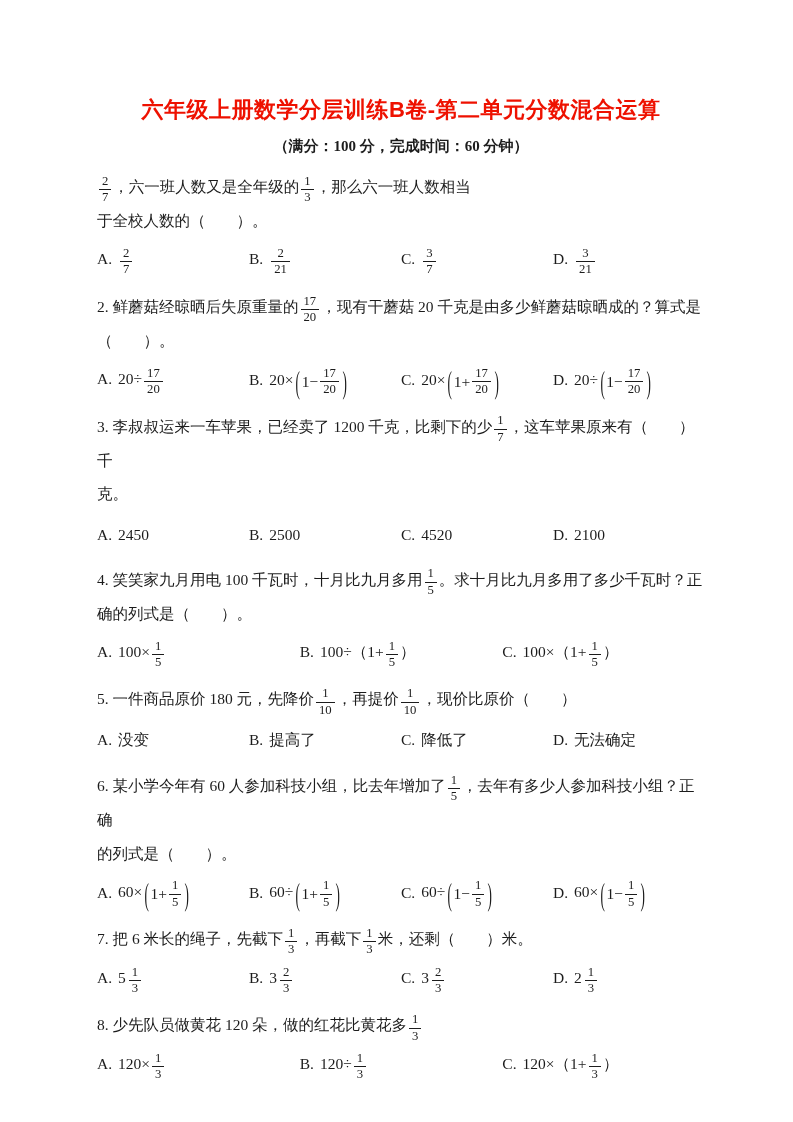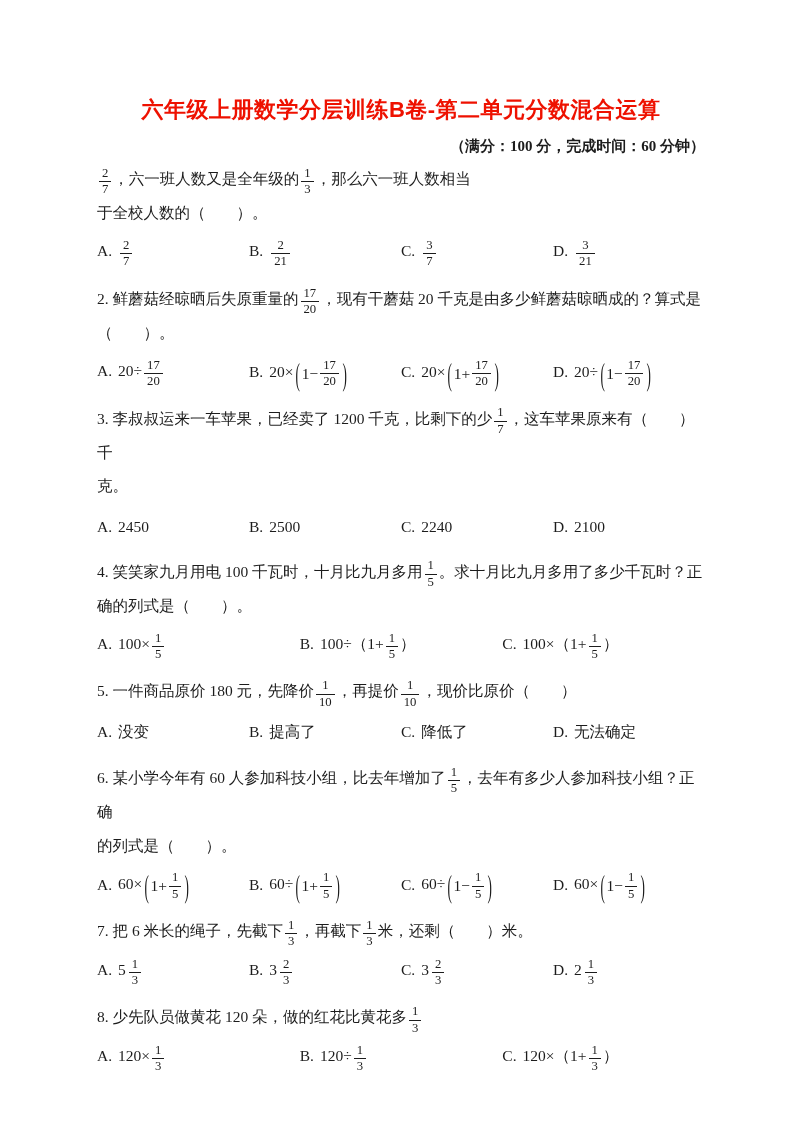--- a/index.html
+++ b/index.html
@@ -18,22 +18,22 @@
     font-family:"Liberation Sans","DejaVu Sans",sans-serif;
     font-weight:bold;
     font-size:22px;
     text-align:center;
     letter-spacing:0.5px;
     margin:0 0 12px 0;
   }
   .doc-subtitle{
     font-weight:bold;
     font-size:15px;
-    text-align:right;
-    margin:0 0 6px 0;
+    text-align:center;
+    margin:0 0 14px 0;
   }
   .section-heading{
     font-weight:bold;
     font-size:15.5px;
     margin:4px 0 8px 0;
   }
   .question{margin:0 0 4px 0;}
   .qline{line-height:2.15;}
   .opt-row{
     display:flex;
@@ -113,21 +113,21 @@
               </span>
               <span class="bparen">)</span>
             </span></div>
         </div>
       </div>
       <div class="question">
         <div class="qline"><span>3. 李叔叔运来一车苹果，已经卖了 1200 千克，比剩下的少</span><span class="frac"><span class="n">1</span><span class="d">7</span></span><span>，这车苹果原来有（　　）千</span><br><span>克。</span></div>
         <div class="opt-row">
           <div class="option"><span class="opt-label">A.</span><span>2450</span></div>
           <div class="option"><span class="opt-label">B.</span><span>2500</span></div>
-          <div class="option"><span class="opt-label">C.</span><span>2240</span></div>
+          <div class="option"><span class="opt-label">C.</span><span>4520</span></div>
           <div class="option"><span class="opt-label">D.</span><span>2100</span></div>
         </div>
       </div>
       <div class="question">
         <div class="qline"><span>4. 笑笑家九月用电 100 千瓦时，十月比九月多用</span><span class="frac"><span class="n">1</span><span class="d">5</span></span><span>。求十月比九月多用了多少千瓦时？正</span><br><span>确的列式是（　　）。</span></div>
         <div class="opt-row">
           <div class="option"><span class="opt-label">A.</span><span>100×</span><span class="frac"><span class="n">1</span><span class="d">5</span></span></div>
           <div class="option"><span class="opt-label">B.</span><span>100÷（1+</span><span class="frac"><span class="n">1</span><span class="d">5</span></span><span>）</span></div>
           <div class="option"><span class="opt-label">C.</span><span>100×（1+</span><span class="frac"><span class="n">1</span><span class="d">5</span></span><span>）</span></div>
         </div>

